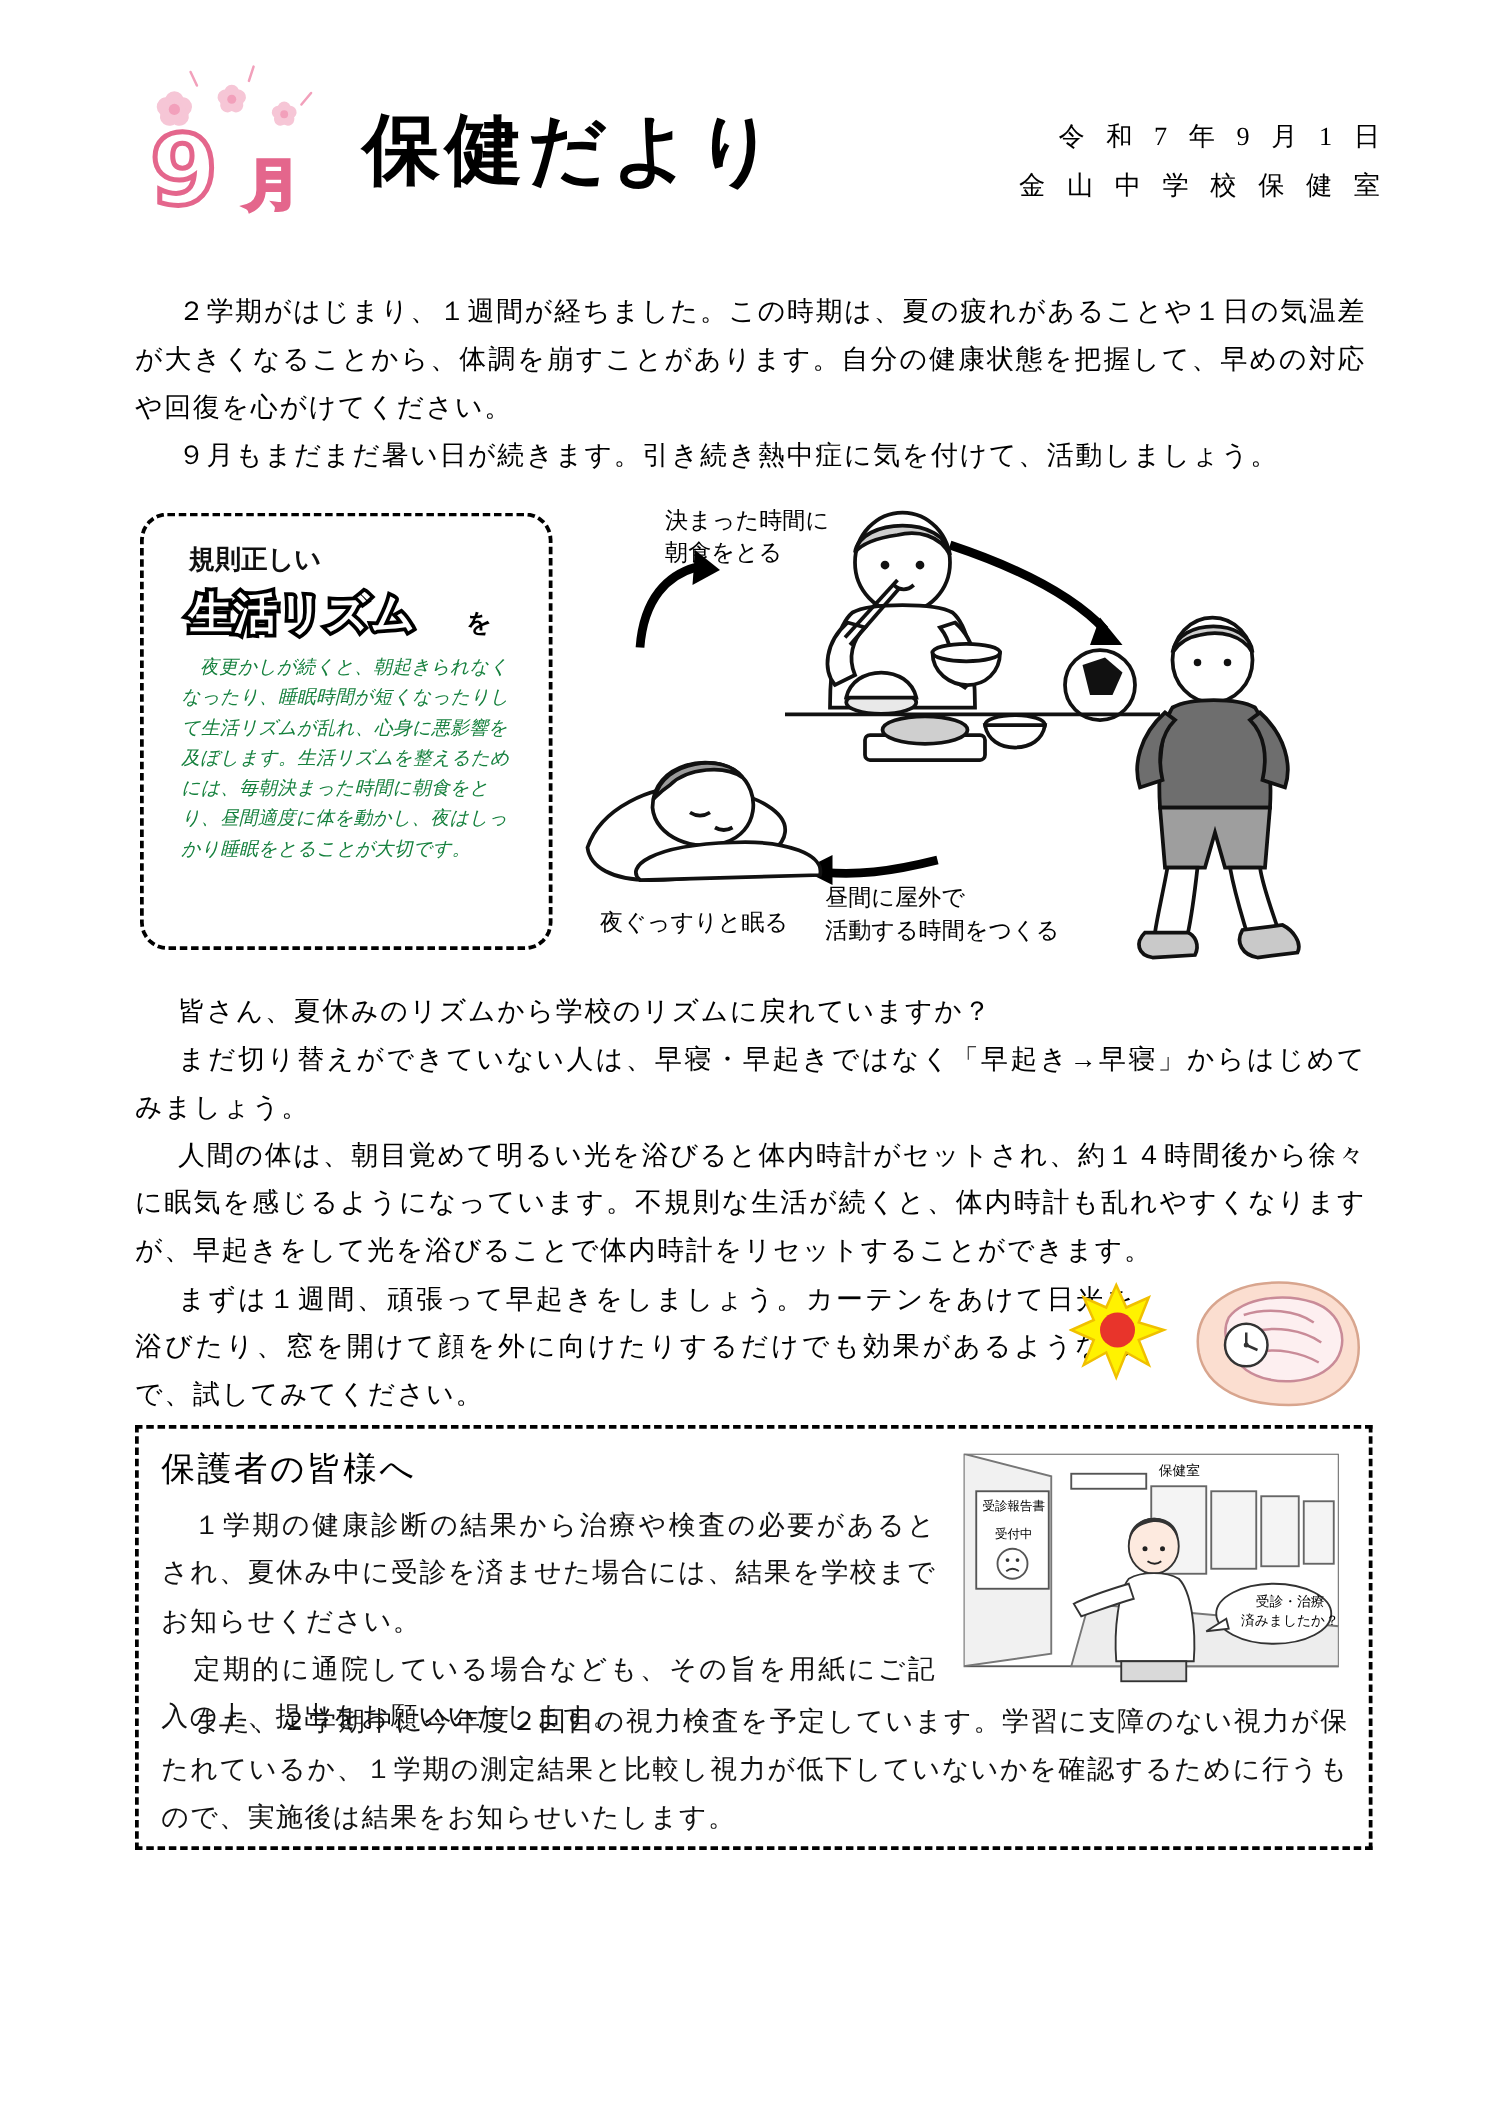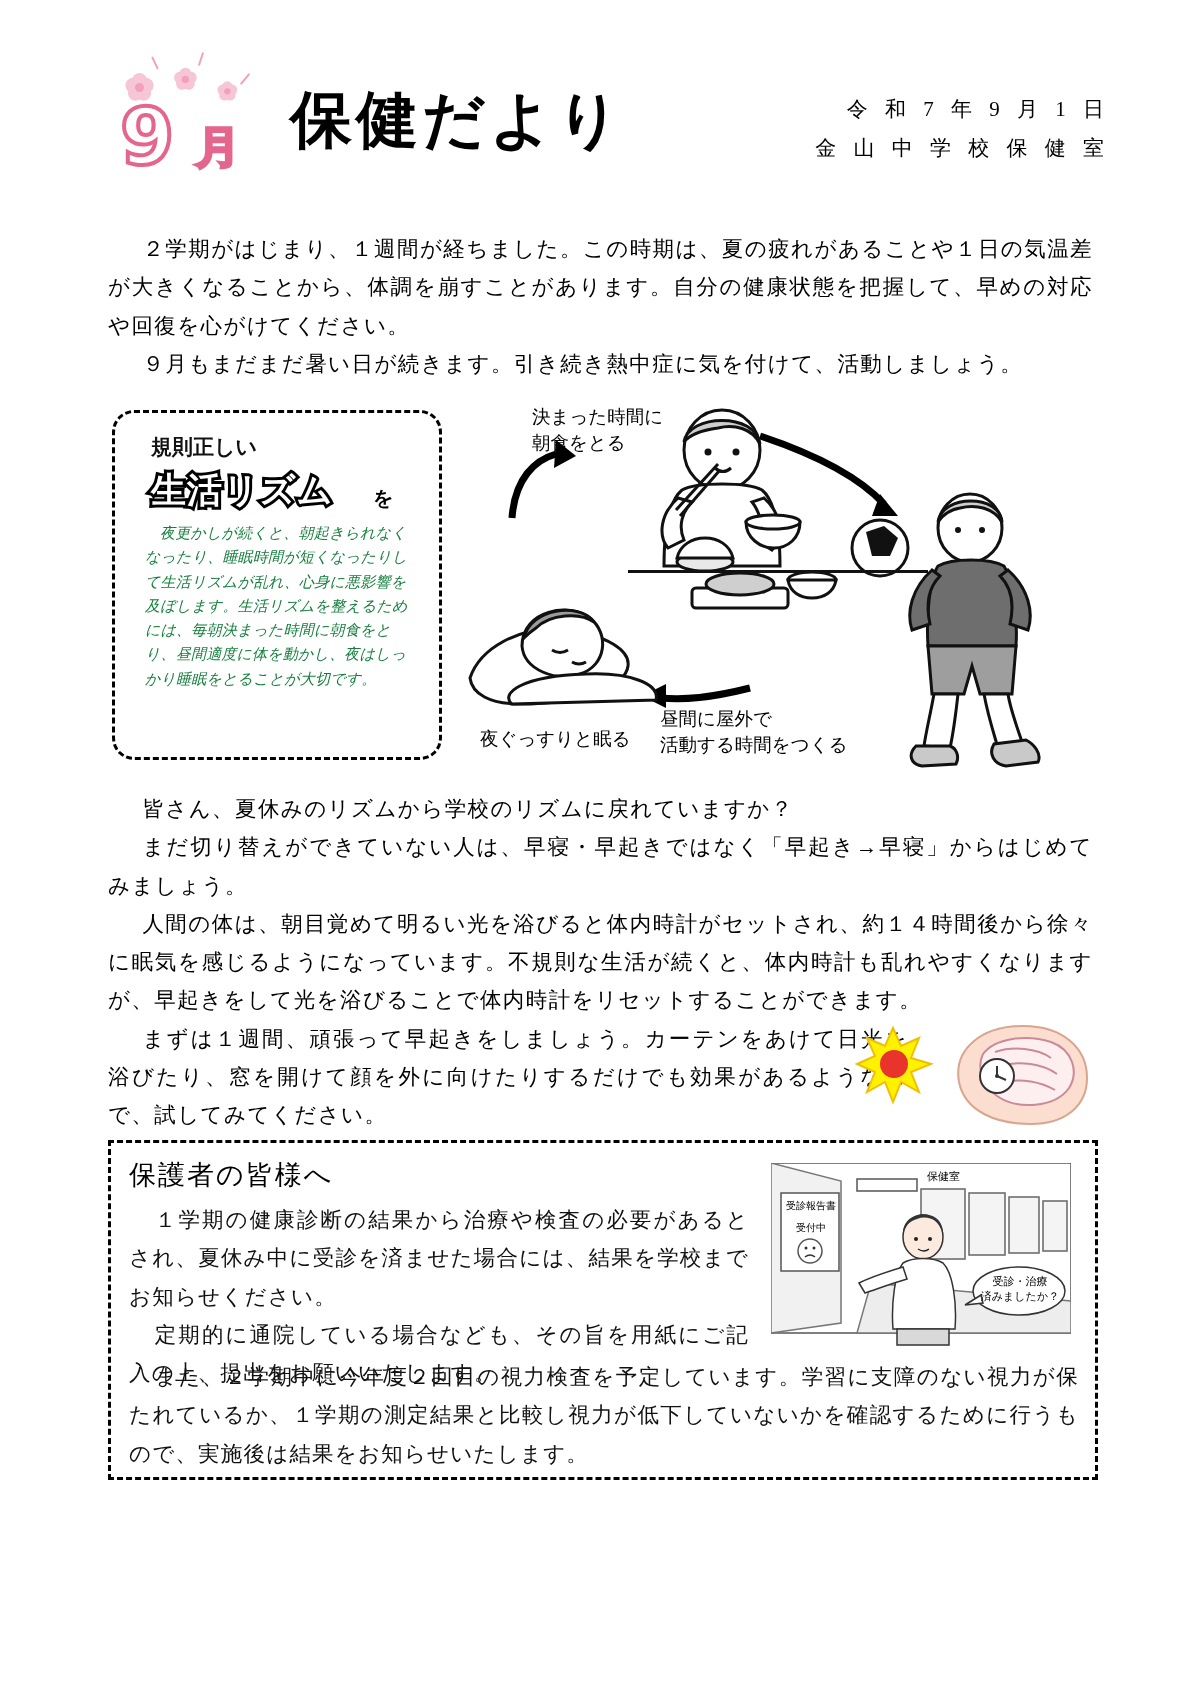--- a/index.html
+++ b/index.html
@@ -284,20 +284,21 @@
     height: 185px;
   }
   .bubble-text {
     position: absolute;
     font-family: "DejaVu Sans", sans-serif;
     font-size: 11px;
     line-height: 1.35;
     color: #000;
     text-align: center;
     white-space: pre-line;
+    padding-left: 12px;
   }
   .poster-text {
     position: absolute;
     font-family: "DejaVu Sans", sans-serif;
     font-size: 10px;
     color: #000;
     text-align: center;
     white-space: pre-line;
     line-height: 1.4;
   }

